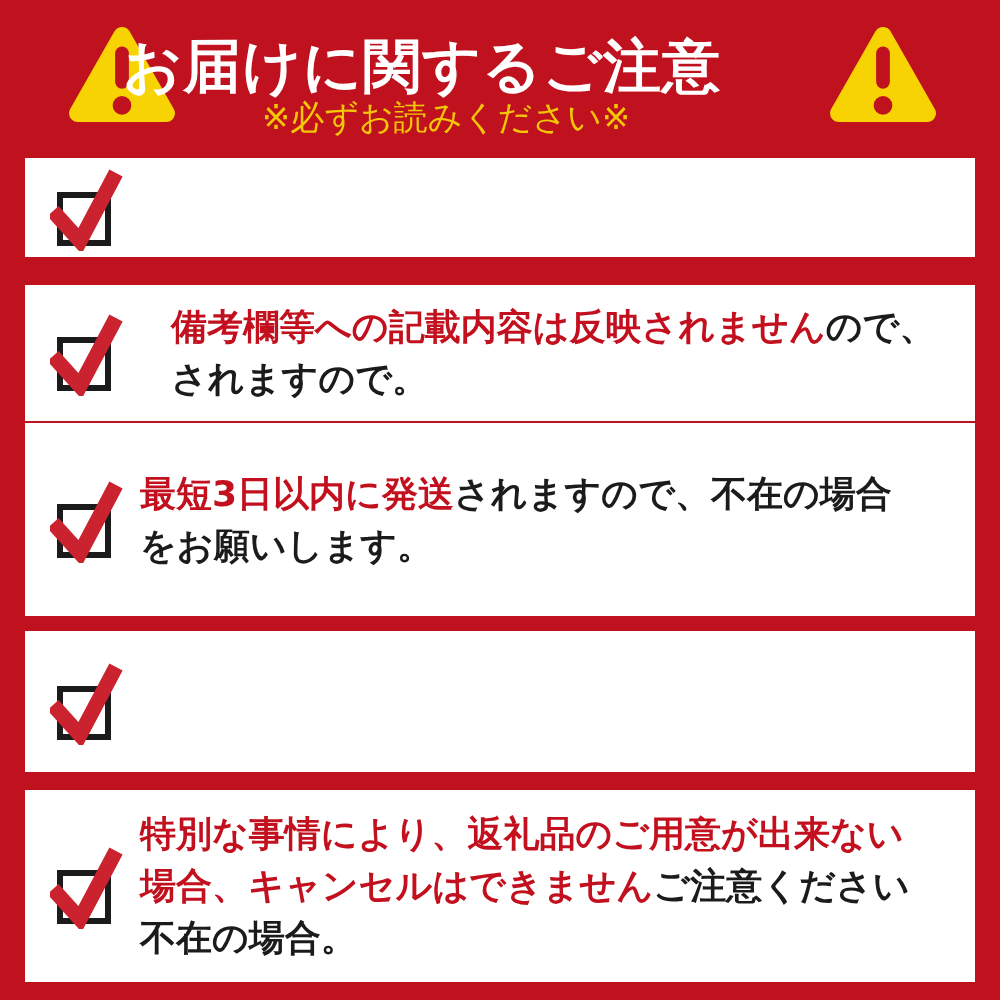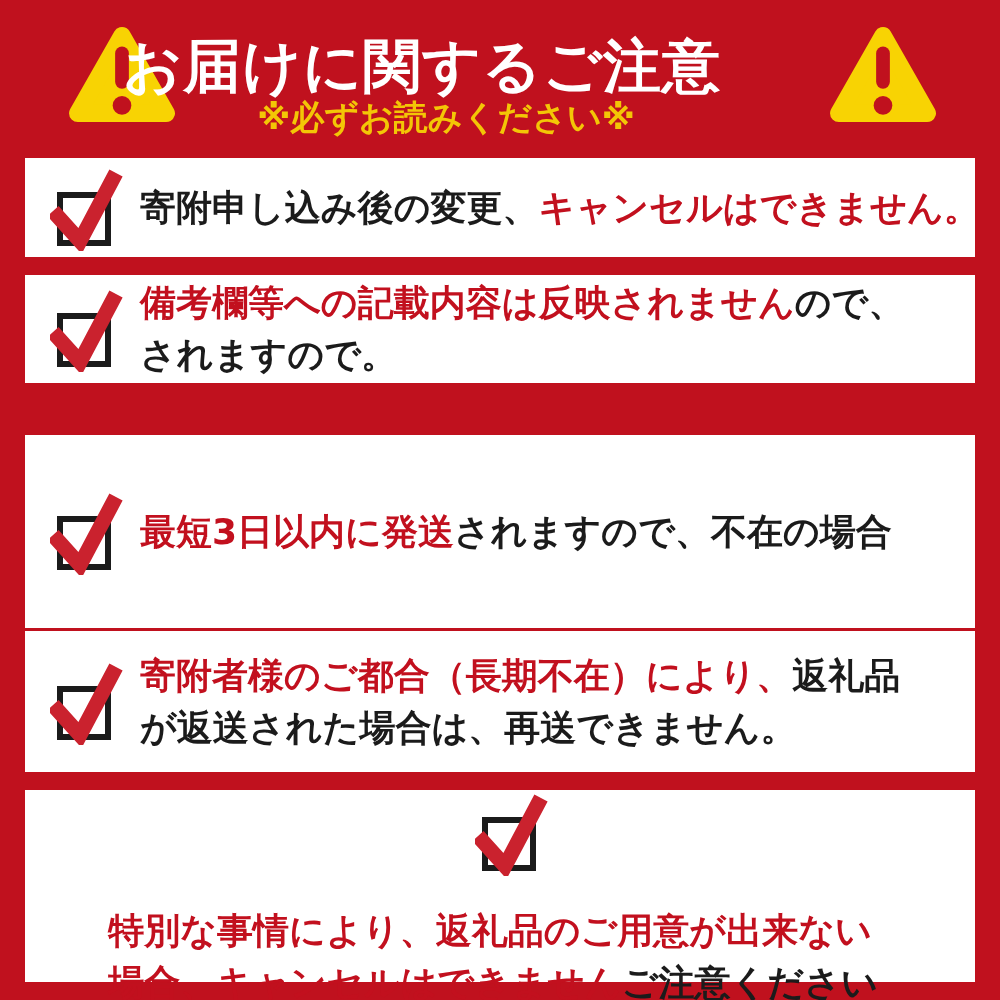--- a/index.html
+++ b/index.html
@@ -17,39 +17,39 @@
   .header { position: absolute; top: 0; left: 0; width: 1000px; height: 158px; }
   .title {
     position: absolute; top: 34px; left: 0; width: 844px;
     margin: 0; text-align: center;
     font-size: 58px; line-height: 64px; font-weight: 700;
     color: #ffffff; letter-spacing: 1px;
   }
   .subtitle {
     position: absolute; top: 99px; left: 0; width: 892px;
     text-align: center;
-    font-size: 34px; line-height: 36px; font-weight: 700;
+    font-size: 34px; line-height: 36px; font-weight: 400;
     color: #f3c606; letter-spacing: 0px;
   }
   .warning-triangle { position: absolute; top: 23px; width: 112px; height: 104px; }
   .warning-triangle.left  { left: 66px; }
   .warning-triangle.right { left: 827px; }
   .warning-triangle svg { display: block; width: 112px; height: 104px; }
   
   .notice {
     position: absolute; left: 25px; width: 950px;
     background: #ffffff;
     display: flex; align-items: center;
     box-sizing: border-box;
   }
   .n1 { top: 158px; height: 99px; }
-  .n2 { top: 275px; height: 108px; }
-  .n3 { top: 423px; height: 193px; margin-top: 12px; }
+  .n2 { top: 285px; height: 136px; gap: 31px; }
+  .n3 { top: 423px; height: 193px; }
   .n4 { top: 631px; height: 141px; }
-  .n5 { top: 790px; height: 192px; flex-direction: column; }
+  .n5 { top: 790px; height: 192px; }
   .check-wrap {
     flex: 0 0 115px;
     box-sizing: border-box;
     padding-left: 25px;
   }
   .check-wrap svg { display: block; width: 76px; height: 86px; }
   .notice-text {
     flex: 1 1 auto;
     font-size: 36px; line-height: 52px; font-weight: 700;
     color: #1b1b1b;
@@ -85,23 +85,20 @@
     </div>
   </div>
 
   <div class="notice n1">
     <div class="check-wrap">
       <svg viewBox="0 0 76 86" aria-hidden="true">
         <rect x="10" y="30" width="48" height="48" fill="#ffffff" stroke="#1b1b1b" stroke-width="6"></rect>
         <path d="M3 46 L30 76 L66 8" fill="none" stroke="#ca222e" stroke-width="15" stroke-linecap="butt" stroke-linejoin="miter"></path>
       </svg>
     </div>
-    <div class="notice-text">
-      <div class="line"><span class="seg-black">寄附申し込み後の変更、</span><span class="seg-red">キャンセルはできません。</span></div>
-    </div>
   </div>
 
   <div class="notice n2">
     <div class="check-wrap">
       <svg viewBox="0 0 76 86" aria-hidden="true">
         <rect x="10" y="30" width="48" height="48" fill="#ffffff" stroke="#1b1b1b" stroke-width="6"></rect>
         <path d="M3 46 L30 76 L66 8" fill="none" stroke="#ca222e" stroke-width="15" stroke-linecap="butt" stroke-linejoin="miter"></path>
       </svg>
     </div>
     <div class="notice-text">
@@ -112,33 +109,30 @@
 
   <div class="notice n3">
     <div class="check-wrap">
       <svg viewBox="0 0 76 86" aria-hidden="true">
         <rect x="10" y="30" width="48" height="48" fill="#ffffff" stroke="#1b1b1b" stroke-width="6"></rect>
         <path d="M3 46 L30 76 L66 8" fill="none" stroke="#ca222e" stroke-width="15" stroke-linecap="butt" stroke-linejoin="miter"></path>
       </svg>
     </div>
     <div class="notice-text">
       <div class="line"><span class="seg-red">最短3日以内に発送</span><span class="seg-black">されますので、不在の場合</span></div>
+      <div class="line"><span class="seg-black">をお願いします。</span></div>
     </div>
   </div>
 
   <div class="notice n4">
     <div class="check-wrap">
       <svg viewBox="0 0 76 86" aria-hidden="true">
         <rect x="10" y="30" width="48" height="48" fill="#ffffff" stroke="#1b1b1b" stroke-width="6"></rect>
         <path d="M3 46 L30 76 L66 8" fill="none" stroke="#ca222e" stroke-width="15" stroke-linecap="butt" stroke-linejoin="miter"></path>
       </svg>
-    </div>
-    <div class="notice-text">
-      <div class="line"><span class="seg-red">寄附者様のご都合（長期不在）により、</span><span class="seg-black">返礼品</span></div>
-      <div class="line"><span class="seg-black">が返送された場合は、再送できません。</span></div>
     </div>
   </div>
 
   <div class="notice n5">
     <div class="check-wrap">
       <svg viewBox="0 0 76 86" aria-hidden="true">
         <rect x="10" y="30" width="48" height="48" fill="#ffffff" stroke="#1b1b1b" stroke-width="6"></rect>
         <path d="M3 46 L30 76 L66 8" fill="none" stroke="#ca222e" stroke-width="15" stroke-linecap="butt" stroke-linejoin="miter"></path>
       </svg>
     </div>

